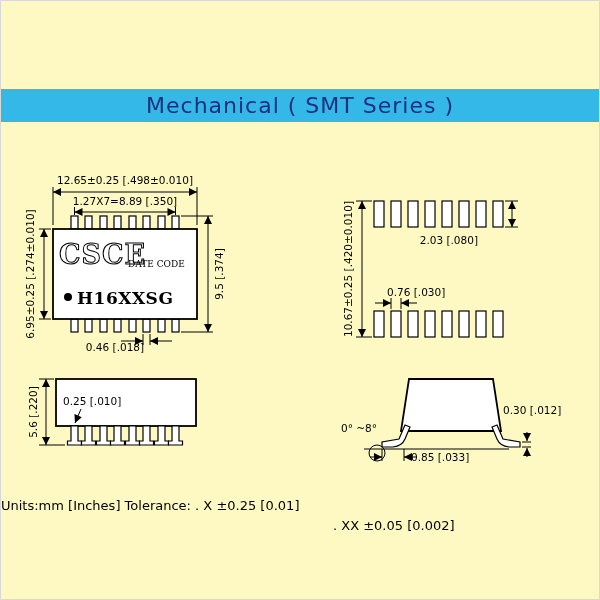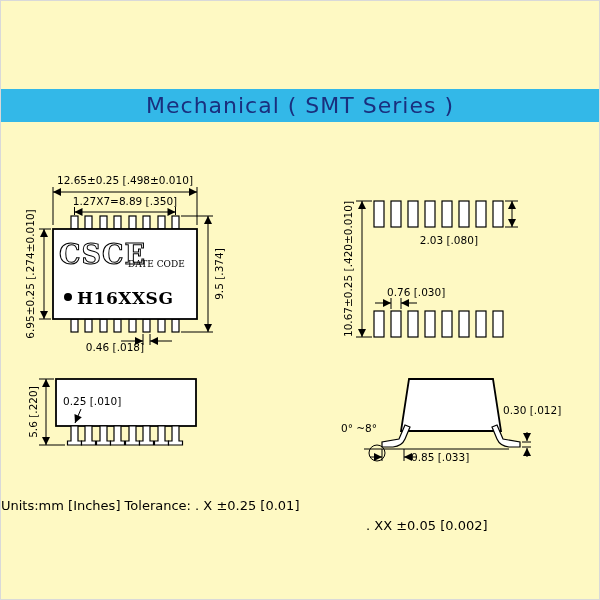--- a/index.html
+++ b/index.html
@@ -15,21 +15,21 @@
   }
   svg.drawing { position:absolute; left:0; top:0; }
   .t   { font:10.5px "DejaVu Sans", sans-serif; fill:#000; }
   .logo{ font:bold 27px "DejaVu Serif", serif; fill:#fff; stroke:#000; stroke-width:1; letter-spacing:1px; }
   .dc  { font:9px "DejaVu Serif", serif; fill:#000; }
   .part{ font:bold 17px "DejaVu Serif", serif; fill:#000; letter-spacing:0.5px; }
   .body{ fill:#fff; stroke:#000; stroke-width:1.8; }
   .pin { fill:#fff; stroke:#000; stroke-width:1.2; }
   .ext { stroke:#000; stroke-width:1; fill:none; }
   .footer1 { position:absolute; left:0; right:0; top:497px; font-size:13px; color:#000; }
-  .footer2 { position:absolute; left:332px; top:517px; font-size:13px; color:#000;margin-left:33px; }
+  .footer2 { position:absolute; left:332px; top:517px; font-size:13px; color:#000; }
 </style>
 </head>
 <body>
 
 <div class="page">
 
   <div class="banner">
     <span>Mechanical ( SMT  Series )</span>
   </div>
 

